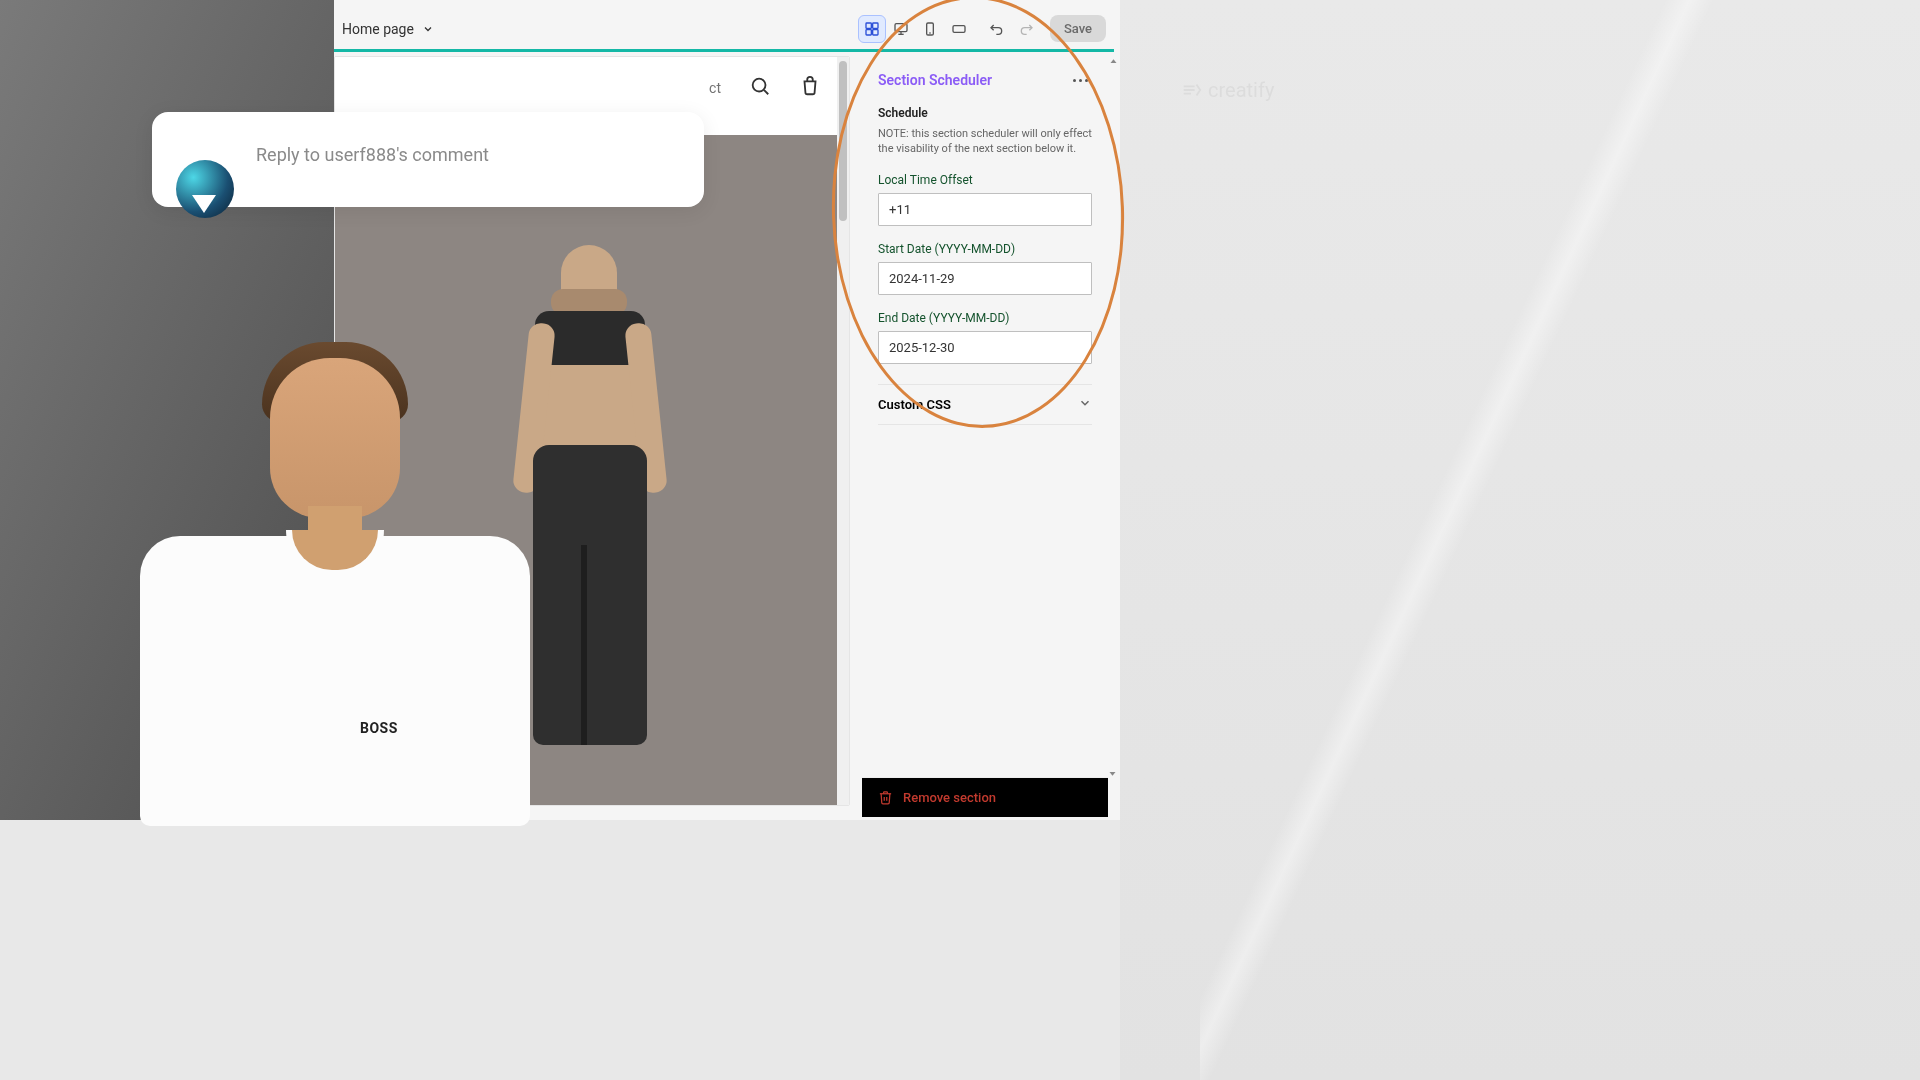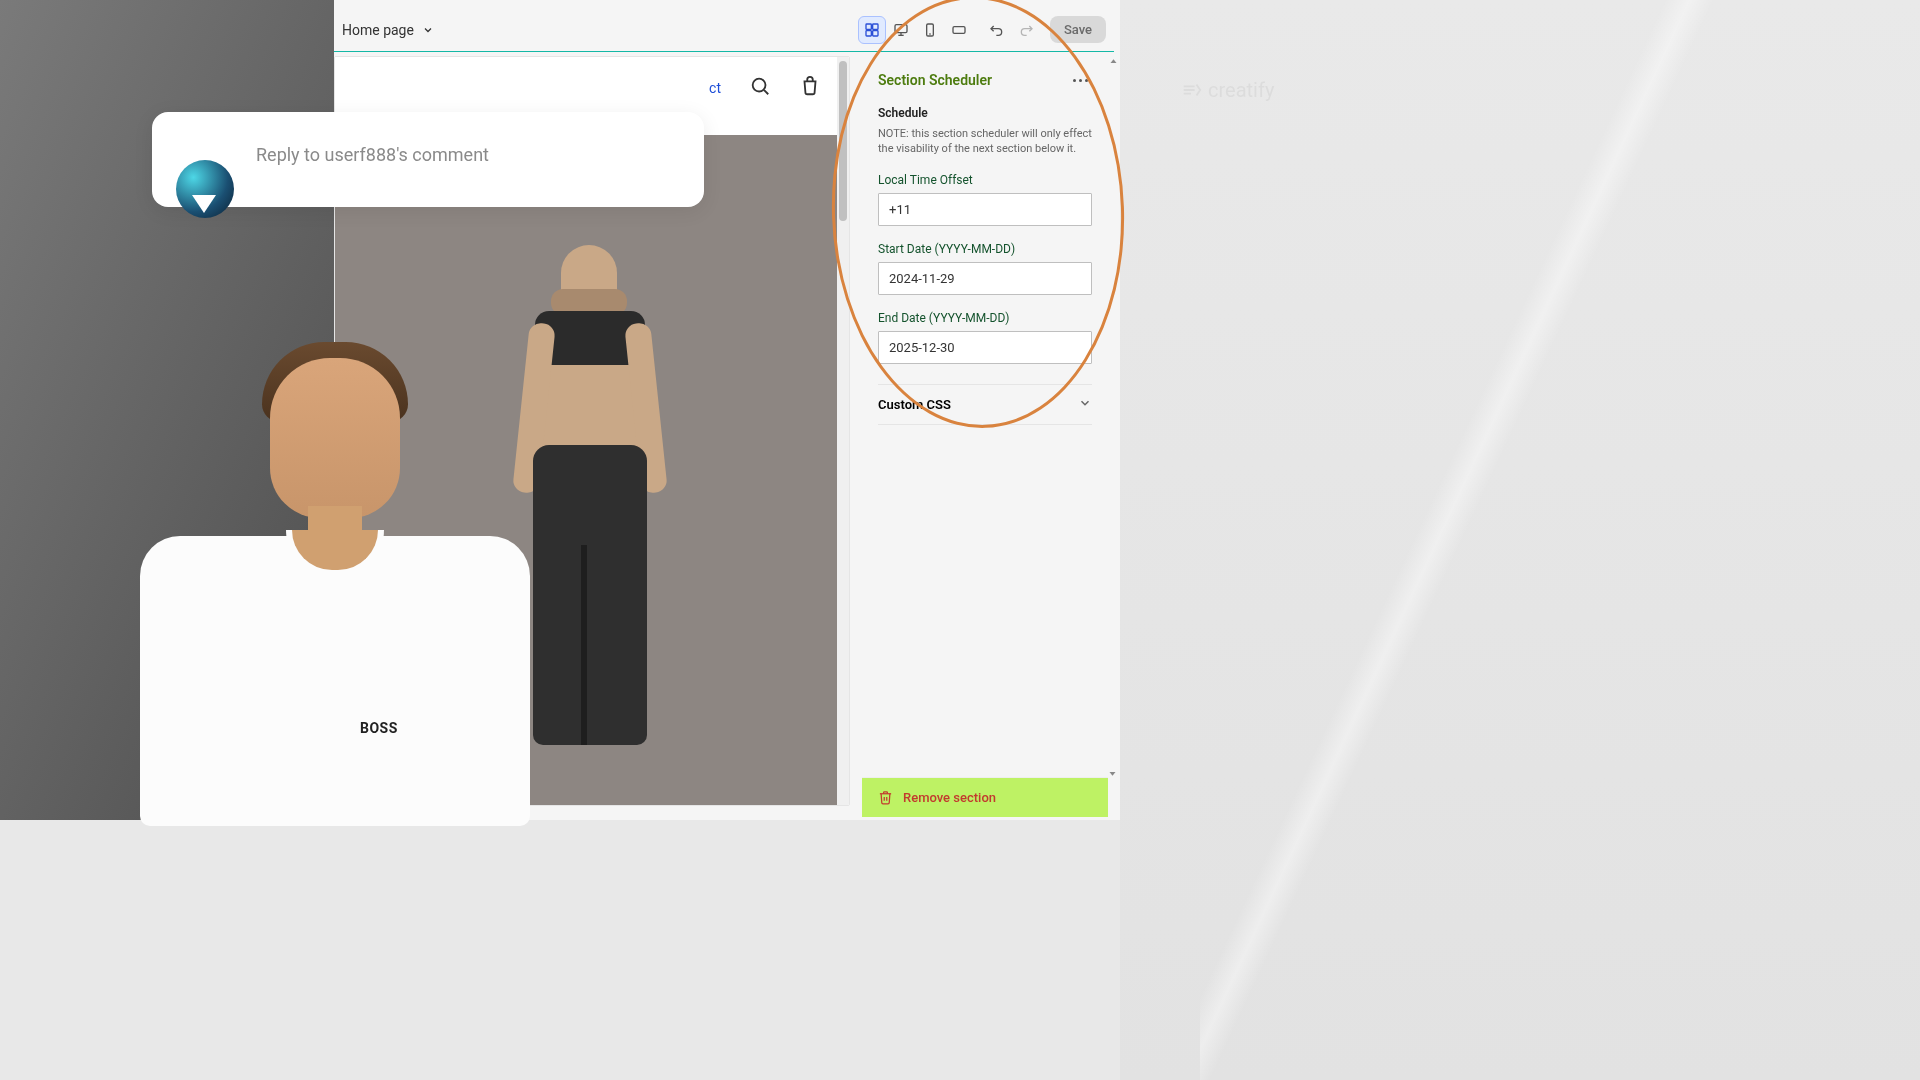--- a/index.html
+++ b/index.html
@@ -5,33 +5,33 @@
 * { box-sizing: border-box; margin: 0; padding: 0; font-family: -apple-system, BlinkMacSystemFont, "Segoe UI", Roboto, sans-serif; }
 html, body { width: 1920px; height: 1080px; overflow: hidden; }
 body { background: #e8e8e8; position: relative; }
 
 .watermark-layer { position: absolute; inset: 0; pointer-events: none; z-index: 1; opacity: 0.12; }
 .wm { position: absolute; color: #888; font-size: 20px; font-weight: 400; white-space: nowrap; display: flex; align-items: center; gap: 6px; }
 .wm svg { width: 22px; height: 22px; }
 
 .app-frame { position: absolute; left: 0; top: 0; width: 1120px; height: 820px; background: #f5f5f5; z-index: 2; }
 
-.topbar { position: absolute; left: 334px; top: 8px; right: 6px; height: 44px; display: flex; align-items: center; justify-content: space-between; padding: 0 8px; border-bottom: 1px solid #14b8a6; background: #f5f5f5; }
+.topbar { position: absolute; left: 334px; top: 8px; right: 6px; height: 44px; display: flex; align-items: center; justify-content: space-between; padding: 0 8px; border-bottom: 3px solid #14b8a6; background: #f5f5f5; }
 .page-select { display: flex; align-items: center; gap: 8px; font-size: 14px; color: #333; cursor: pointer; }
 .toolbar { display: flex; align-items: center; gap: 1px; }
 .tool-btn { width: 28px; height: 28px; border-radius: 6px; display: flex; align-items: center; justify-content: center; cursor: pointer; color: #555; }
 .tool-btn.active { background: #e0eaff; color: #2a4fd7; border: 1px solid #aac1ff; }
 .tool-btn svg { width: 16px; height: 16px; }
 .save-btn { background: #d9d9d9; color: #6a6a6a; border-radius: 8px; padding: 6px 14px; font-size: 13px; font-weight: 500; cursor: pointer; }
 
 .preview-pane { position: absolute; left: 334px; top: 56px; width: 516px; height: 750px; background: #fff; border: 1px solid #e5e5e5; border-radius: 2px; overflow: hidden; }
 .preview-scroll { position: absolute; right: 0; top: 0; bottom: 0; width: 12px; background: #f0f0f0; }
 .preview-thumb { position: absolute; right: 2px; top: 4px; width: 8px; height: 160px; background: #c0c0c0; border-radius: 4px; }
 .preview-header { display: flex; align-items: center; justify-content: flex-end; padding: 18px 28px; gap: 28px; background: #fff; }
-.preview-header span { font-size: 14px; color: #1d4ed8; }
+.preview-header span { font-size: 14px; color: #737373; }
 .icon-btn svg { width: 22px; height: 22px; color: #333; }
 
 .product-area { position: absolute; top: 78px; left: 0; right: 12px; bottom: 0; background: #8d8682; display: flex; align-items: flex-end; justify-content: center; }
 .model-silhouette { width: 210px; height: 560px; position: relative; }
 
 .comment-bubble { position: absolute; left: 152px; top: 112px; width: 552px; background: #fff; border-radius: 16px; padding: 32px 34px 34px 34px; z-index: 6; box-shadow: 0 4px 20px rgba(0,0,0,0.08); }
 .comment-bubble::after { content: ""; position: absolute; left: 40px; bottom: -18px; width: 0; height: 0; border: 12px solid transparent; border-top: 18px solid #fff; }
 .avatar { position: absolute; left: 24px; top: 48px; width: 58px; height: 58px; border-radius: 50%; background: radial-gradient(circle at 30% 30%, #4dd7e6 0%, #1a4f72 60%, #0a1e30 100%); }
 .reply-to { font-size: 18px; color: #8a8a8a; margin-bottom: 8px; margin-left: 70px; }
 .question { font-size: 28px; line-height: 1.25; font-weight: 600; color: #1a1a1a; margin-left: 70px; letter-spacing: -0.3px; }
@@ -41,34 +41,34 @@
 .hair { position: absolute; left: 212px; top: 4px; width: 146px; height: 80px; border-radius: 70px 70px 20px 20px; background: linear-gradient(180deg, #6a4a2f 0%, #4a321e 100%); }
 .neck { position: absolute; left: 258px; top: 168px; width: 54px; height: 40px; background: #d0a070; }
 .tshirt { position: absolute; left: 90px; top: 198px; width: 390px; height: 290px; background: #fcfcfc; border-radius: 40px 40px 10px 10px; }
 .tshirt-collar { position: absolute; left: 236px; top: 192px; width: 98px; height: 46px; border-radius: 0 0 50px 50px; background: #d0a070; border: 6px solid #fcfcfc; border-top: none; }
 .brand { position: absolute; left: 310px; top: 382px; font-size: 14px; font-weight: 700; color: #222; letter-spacing: 0.5px; }
 
 .left-void { position: absolute; left: 0; top: 0; width: 334px; height: 820px; background: linear-gradient(115deg, #7a7a7a 0%, #4d4d4d 100%); z-index: 3; }
 
 .right-sidebar { position: absolute; left: 862px; top: 56px; width: 246px; height: 720px; background: #f5f5f5; padding: 16px 16px 8px 16px; z-index: 4; }
 .sb-title-row { display: flex; align-items: center; justify-content: space-between; margin-bottom: 18px; }
-.sb-title { font-size: 14px; font-weight: 600; color: #4d7c0f; }
+.sb-title { font-size: 14px; font-weight: 600; color: #8b5cf6; }
 .more-icon { display: flex; gap: 3px; cursor: pointer; padding: 4px; }
 .more-icon span { width: 3px; height: 3px; border-radius: 50%; background: #555; }
 .sb-sub { font-size: 12px; font-weight: 600; color: #222; margin-bottom: 6px; }
 .sb-note { font-size: 11px; color: #666; line-height: 1.4; margin-bottom: 16px; }
 .field-label { font-size: 12px; color: #14532d; margin-bottom: 6px; }
 .field-input { width: 100%; border: 1px solid #bfbfbf; border-radius: 1px; padding: 8px 10px; font-size: 13px; background: #fff; color: #333; margin-bottom: 16px; }
 .accordion-row { display: flex; align-items: center; justify-content: space-between; padding: 10px 0; border-top: 1px solid #e5e5e5; border-bottom: 1px solid #e5e5e5; margin-top: 4px; cursor: pointer; }
 .accordion-label { font-size: 13px; font-weight: 600; }
 .chev svg { width: 14px; height: 14px; color: #666; }
 
 .highlight-ellipse { position: absolute; left: 832px; top: -4px; width: 292px; height: 432px; border: 3px solid #d9833e; border-radius: 50% / 50%; z-index: 7; pointer-events: none; transform: rotate(-2deg); }
 
-.bottom-bar { position: absolute; left: 862px; top: 777px; width: 246px; height: 40px; display: flex; align-items: center; padding: 0 16px; background: #bef264; z-index: 4; border-top: 1px solid #eee; }
+.bottom-bar { position: absolute; left: 862px; top: 777px; width: 246px; height: 40px; display: flex; align-items: center; padding: 0 16px; background: #000000; z-index: 4; border-top: 1px solid #eee; }
 .remove-btn { display: flex; align-items: center; gap: 10px; color: #c23a2e; font-size: 13px; font-weight: 500; cursor: pointer; }
 .remove-btn svg { width: 15px; height: 15px; }
 
 .far-right { position: absolute; left: 1120px; top: 0; right: 0; height: 1080px; background: linear-gradient(180deg, #e9e9e9 0%, #e2e2e2 100%); z-index: 0; }
 .far-right .diag { position: absolute; right: 0; top: 0; width: 720px; height: 1080px; background: linear-gradient(115deg, rgba(255,255,255,0) 38%, rgba(255,255,255,0.4) 40%, rgba(255,255,255,0) 42%); }
 
 .mini-scroll-top { position: absolute; right: 2px; top: 56px; width: 10px; height: 10px; display: flex; align-items: center; justify-content: center; }
 .mini-scroll-top svg, .mini-scroll-bot svg { width: 9px; height: 9px; color: #888; }
 .mini-scroll-bot { position: absolute; right: 2px; top: 763px; width: 10px; height: 10px; }
 </style>

